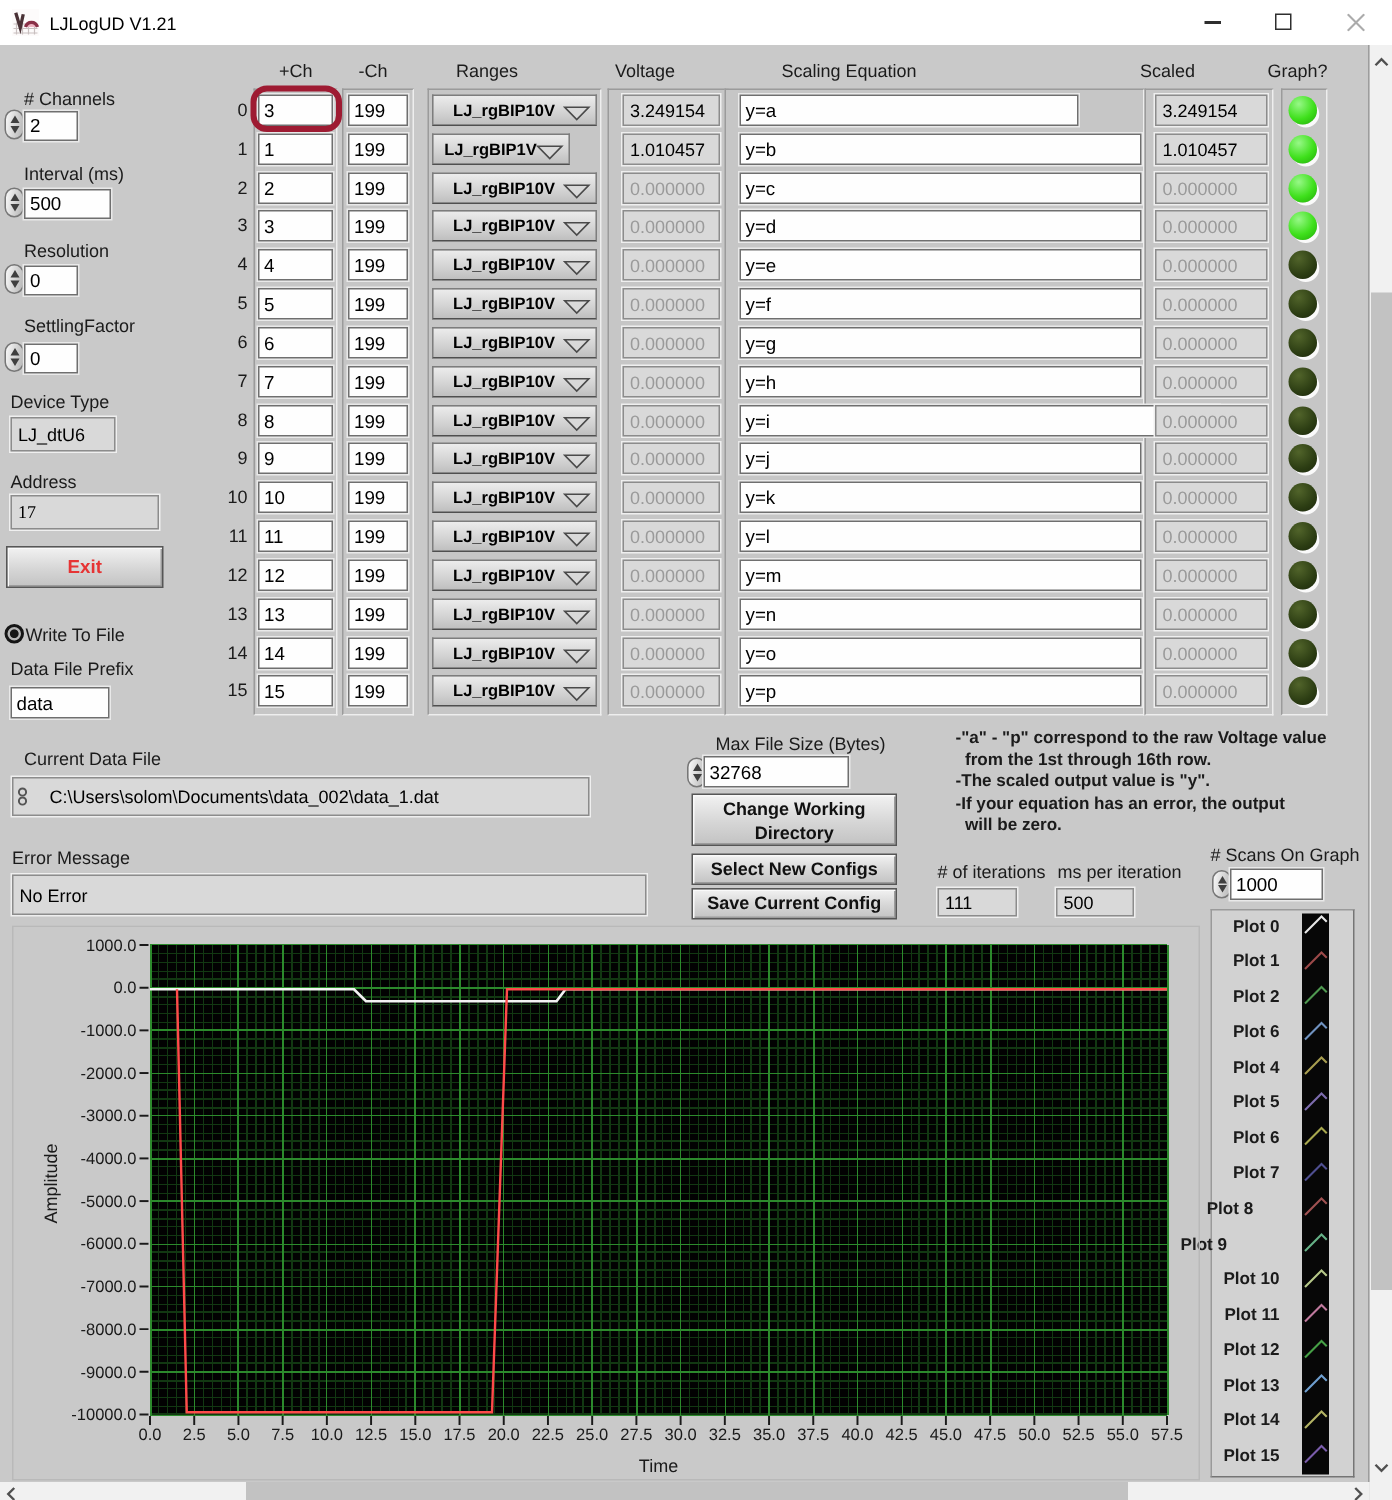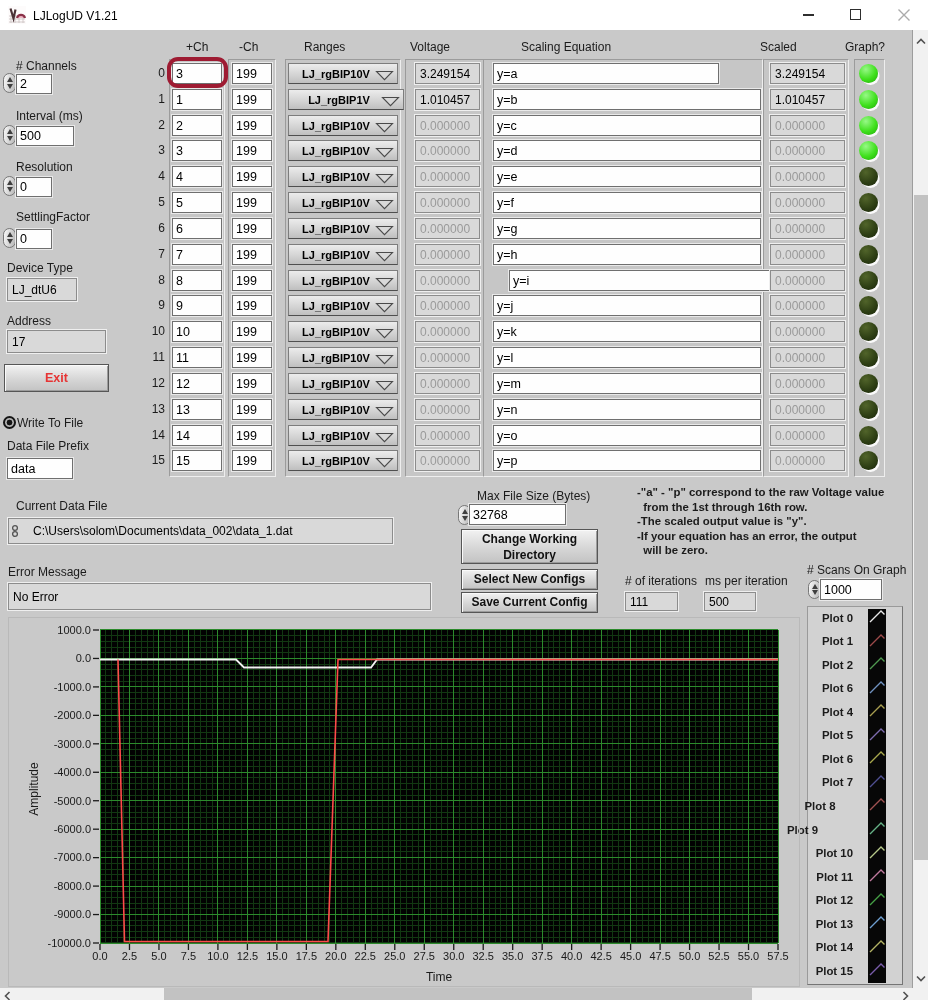--- a/index.html
+++ b/index.html
@@ -76,21 +76,21 @@
     <i class="d"></i>
   </div>
 <div class="inp" style="left:16px;top:229px;width:36px;height:20px;">
     <span>0</span>
   </div>
 <div class="lbl" style="left:7px;top:261px">Device Type</div>
 <div class="ind" style="left:7px;top:278px;width:70px;height:23px;">
     <span>LJ_dtU6</span>
   </div>
 <div class="lbl" style="left:7px;top:314px">Address</div>
-<div class="ind" style="left:7px;top:330px;width:99px;height:23px;">
+<div class="ind" style="left:7px;top:330px;width:99px;height:23px;font-family:Liberation Serif, serif;">
     <span>17</span>
   </div>
 <div class="btn" style="left:4px;top:364px;width:105px;height:28px;line-height:26px;color:#e63434;font-size:12.5px">Exit</div>
 <div class="abs" style="left:3px;top:416px;width:13px;height:13px;border-radius:50%;border:2px solid #151515;background:radial-gradient(circle,#151515 0 2.6px,#b5b5b5 3.2px)"></div>
 <div class="lbl" style="left:17px;top:416px">Write To File</div>
 <div class="lbl" style="left:7px;top:439px">Data File Prefix</div>
 <div class="inp" style="left:7px;top:458px;width:66px;height:21px;">
     <span>data</span>
   </div>
 <div class="lbl" style="left:186px;top:40px">+Ch</div>
@@ -129,21 +129,21 @@
     <span>3.249154</span>
   </div>
 <div class="led on" style="left:859px;top:64px"></div>
 <div class="lbl" style="left:140px;top:92px;width:25px;text-align:right">1</div>
 <div class="inp" style="left:172px;top:89px;width:50px;height:21px;">
     <span>1</span>
   </div>
 <div class="inp" style="left:232px;top:89px;width:40px;height:21px;">
     <span>199</span>
   </div>
-<div class="ring" style="left:288px;top:89px;width:116px;height:21px;line-height:20px;padding-right:14px">LJ_rgBIP1V
+<div class="ring" style="left:288px;top:89px;width:92px;height:21px;line-height:20px;padding-right:14px">LJ_rgBIP1V
 <svg class="abs" style="right:3px;top:6px" width="19" height="11">
       <path d="M1.5,1.5 h16 l-8,8.2 z" fill="#d9d9d9" stroke="#4a4a4a" stroke-width="1.1"></path>
     </svg>
 </div>
 <div class="ind" style="left:415px;top:89px;width:65px;height:21px;">
     <span>1.010457</span>
   </div>
 <div class="inp" style="left:493px;top:89px;width:268px;height:21px;">
     <span>y=b</span>
   </div>
@@ -291,21 +291,21 @@
     <span>199</span>
   </div>
 <div class="ring" style="left:288px;top:270px;width:110px;height:21px;line-height:20px;padding-right:14px">LJ_rgBIP10V
 <svg class="abs" style="right:3px;top:6px" width="19" height="11">
       <path d="M1.5,1.5 h16 l-8,8.2 z" fill="#d9d9d9" stroke="#4a4a4a" stroke-width="1.1"></path>
     </svg>
 </div>
 <div class="ind dim" style="left:415px;top:270px;width:65px;height:21px;">
     <span>0.000000</span>
   </div>
-<div class="inp" style="left:493px;top:270px;width:320px;height:21px;margin-left:16px;">
+<div class="inp" style="left:493px;top:270px;width:320px;height:21px;">
     <span>y=i</span>
   </div>
 <div class="ind dim" style="left:770px;top:270px;width:75px;height:21px;">
     <span>0.000000</span>
   </div>
 <div class="led off" style="left:859px;top:271px"></div>
 <div class="lbl" style="left:140px;top:298px;width:25px;text-align:right">9</div>
 <div class="inp" style="left:172px;top:295px;width:50px;height:21px;">
     <span>9</span>
   </div>

